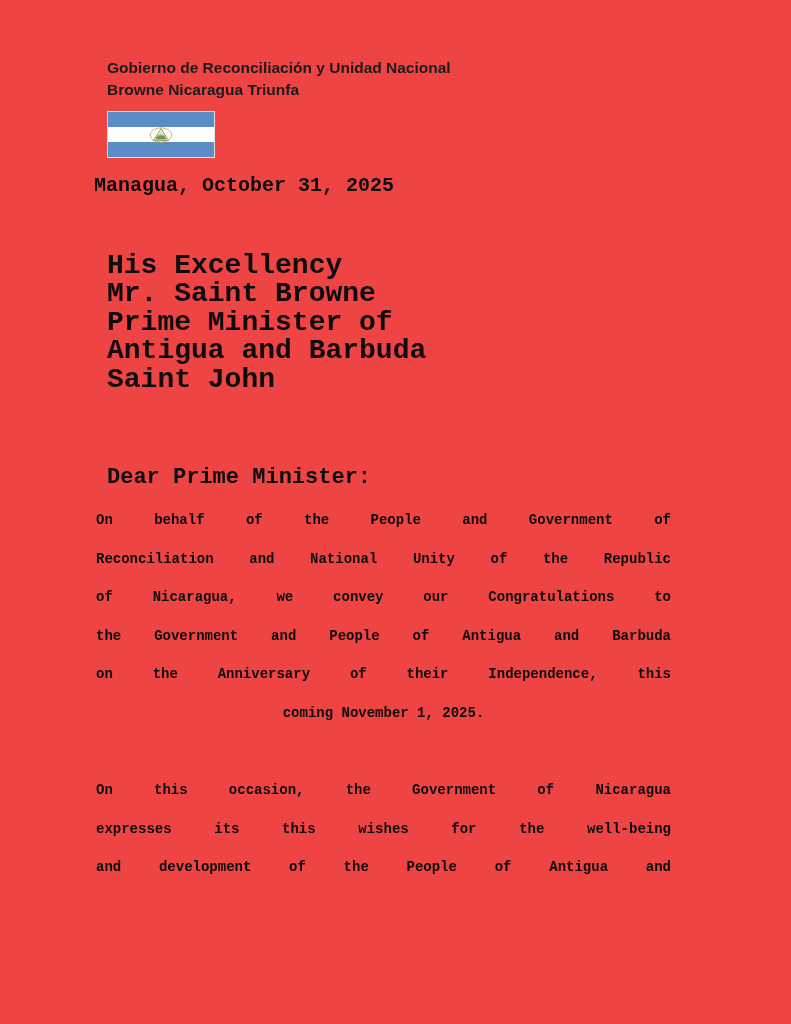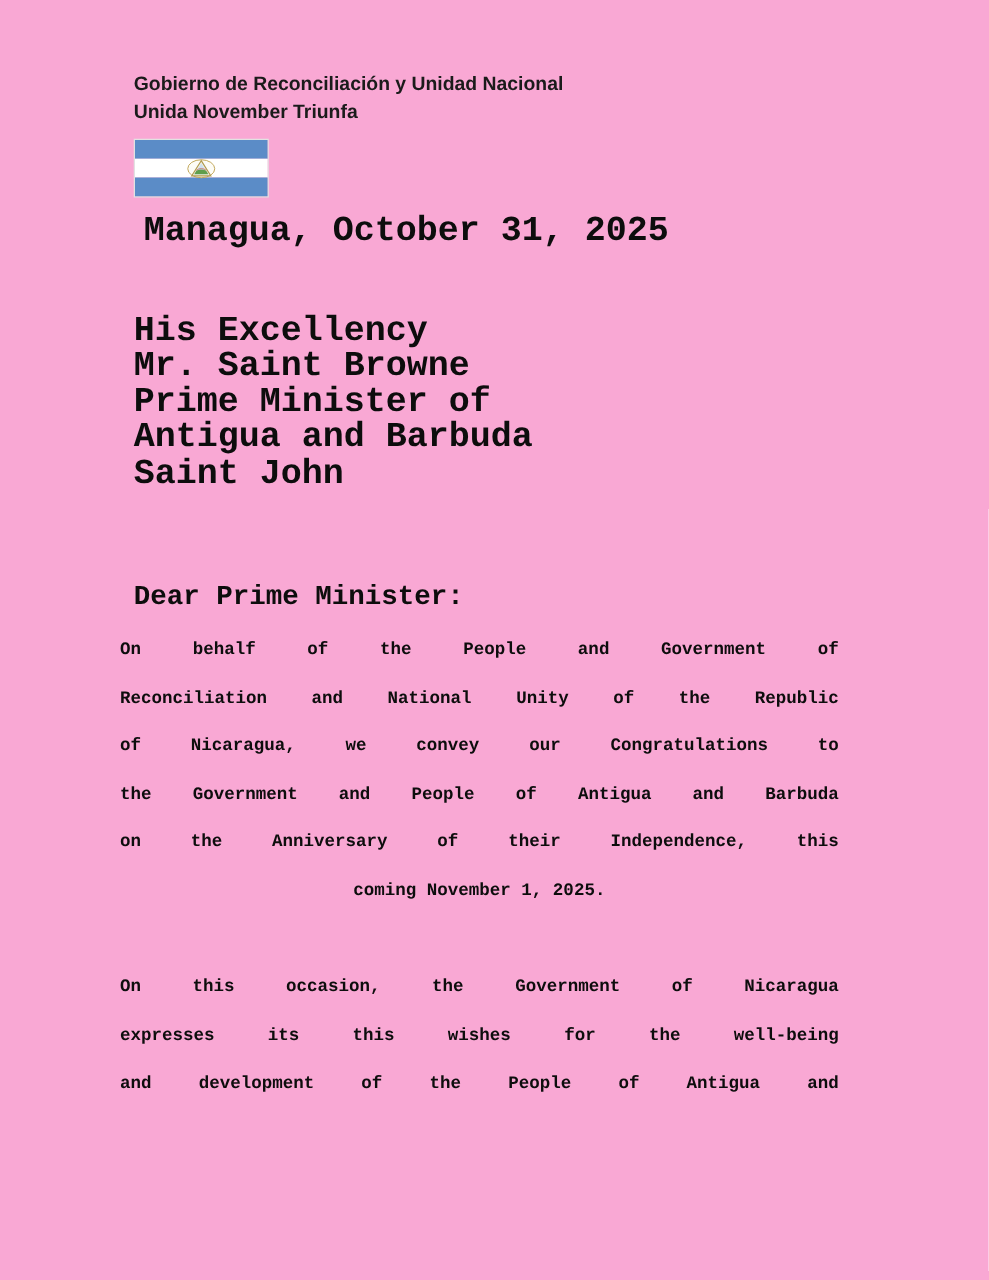--- a/index.html
+++ b/index.html
@@ -1,20 +1,20 @@
 <!DOCTYPE html>
 <html><head>
 <meta charset="utf-8">
 <style>
   html, body { margin: 0; padding: 0; background: #ffffff; }
   .page {
     position: relative;
     width: 791px;
     height: 1024px;
-    background: #f9a8d4;
+    background: #ef4444;
     overflow: hidden;
     font-family: "Liberation Mono", "DejaVu Sans Mono", monospace;
   }
   .letterhead {
     position: absolute;
     left: 107px;
     top: 57px;
     font-family: "Liberation Sans", sans-serif;
     font-weight: bold;
     font-size: 15.5px;
@@ -38,23 +38,23 @@
     top: 50%;
     transform: translate(-50%, -50%);
   }
   .mono {
     font-family: "Liberation Mono", "DejaVu Sans Mono", monospace;
     font-weight: bold;
     color: #0d0d0d;
   }
   .dateline {
     position: absolute;
-    left: 115px;
+    left: 94px;
     top: 172px;
-    font-size: 28px;
+    font-size: 20px;
     line-height: 28px;
     white-space: nowrap;
   }
   .recipient {
     position: absolute;
     left: 107px;
     top: 252px;
     font-size: 28px;
     line-height: 28.4px;
     white-space: nowrap;
@@ -80,21 +80,21 @@
   .jl { text-align: justify; text-align-last: justify; }
   .ll { text-align: center; }
 </style>
 </head>
 <body>
 
 <div class="page">
 
   <div class="letterhead">
     <div>Gobierno de Reconciliación y Unidad Nacional</div>
-    <div>Unida November Triunfa</div>
+    <div>Browne Nicaragua Triunfa</div>
   </div>
 
   <div class="flag">
     <div class="stripe" style="background:#5b8cc7;"></div>
     <div class="stripe" style="background:#ffffff;"></div>
     <div class="stripe" style="background:#5b8cc7;"></div>
     <svg class="emblem" width="24" height="17" viewBox="0 0 60 42">
       <ellipse cx="30" cy="21" rx="27" ry="18" fill="#fdfcf6" stroke="#c2a85c" stroke-width="2"></ellipse>
       <polygon points="30,5 11,35 49,35" fill="#f6f3e6" stroke="#b09a50" stroke-width="2.5"></polygon>
       <polygon points="30,10 16,32 44,32" fill="#cfe0ee"></polygon>

